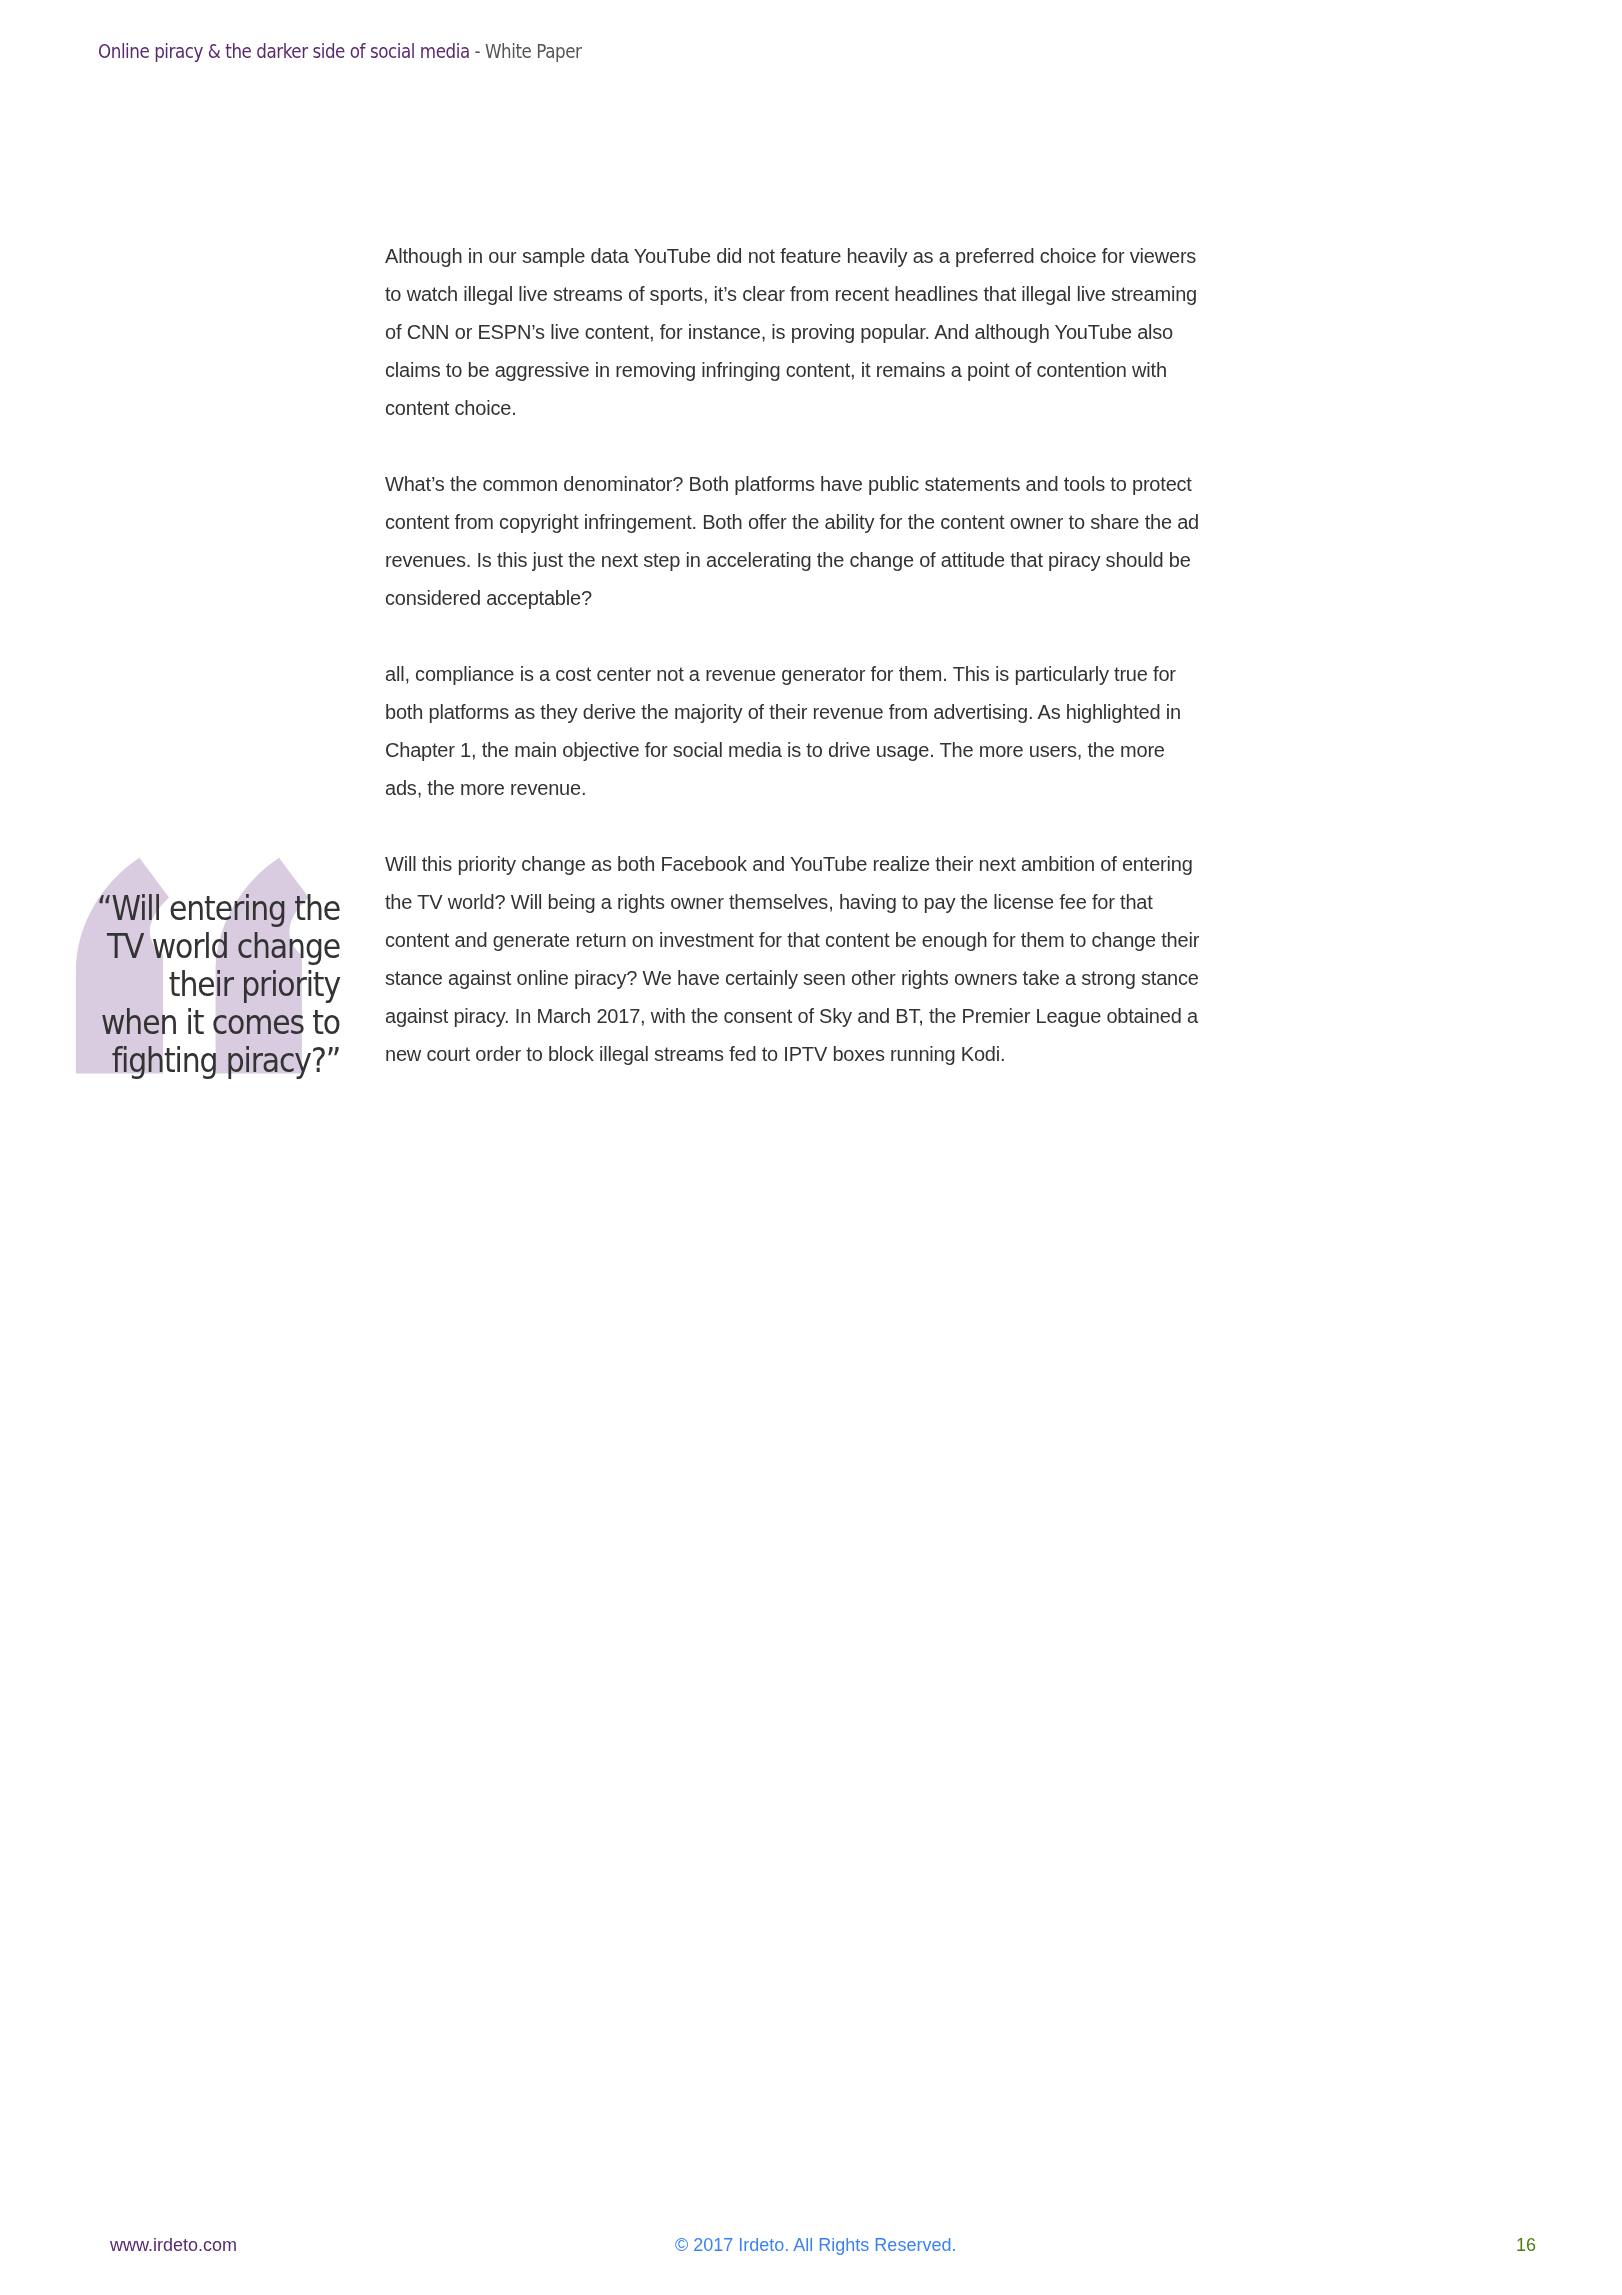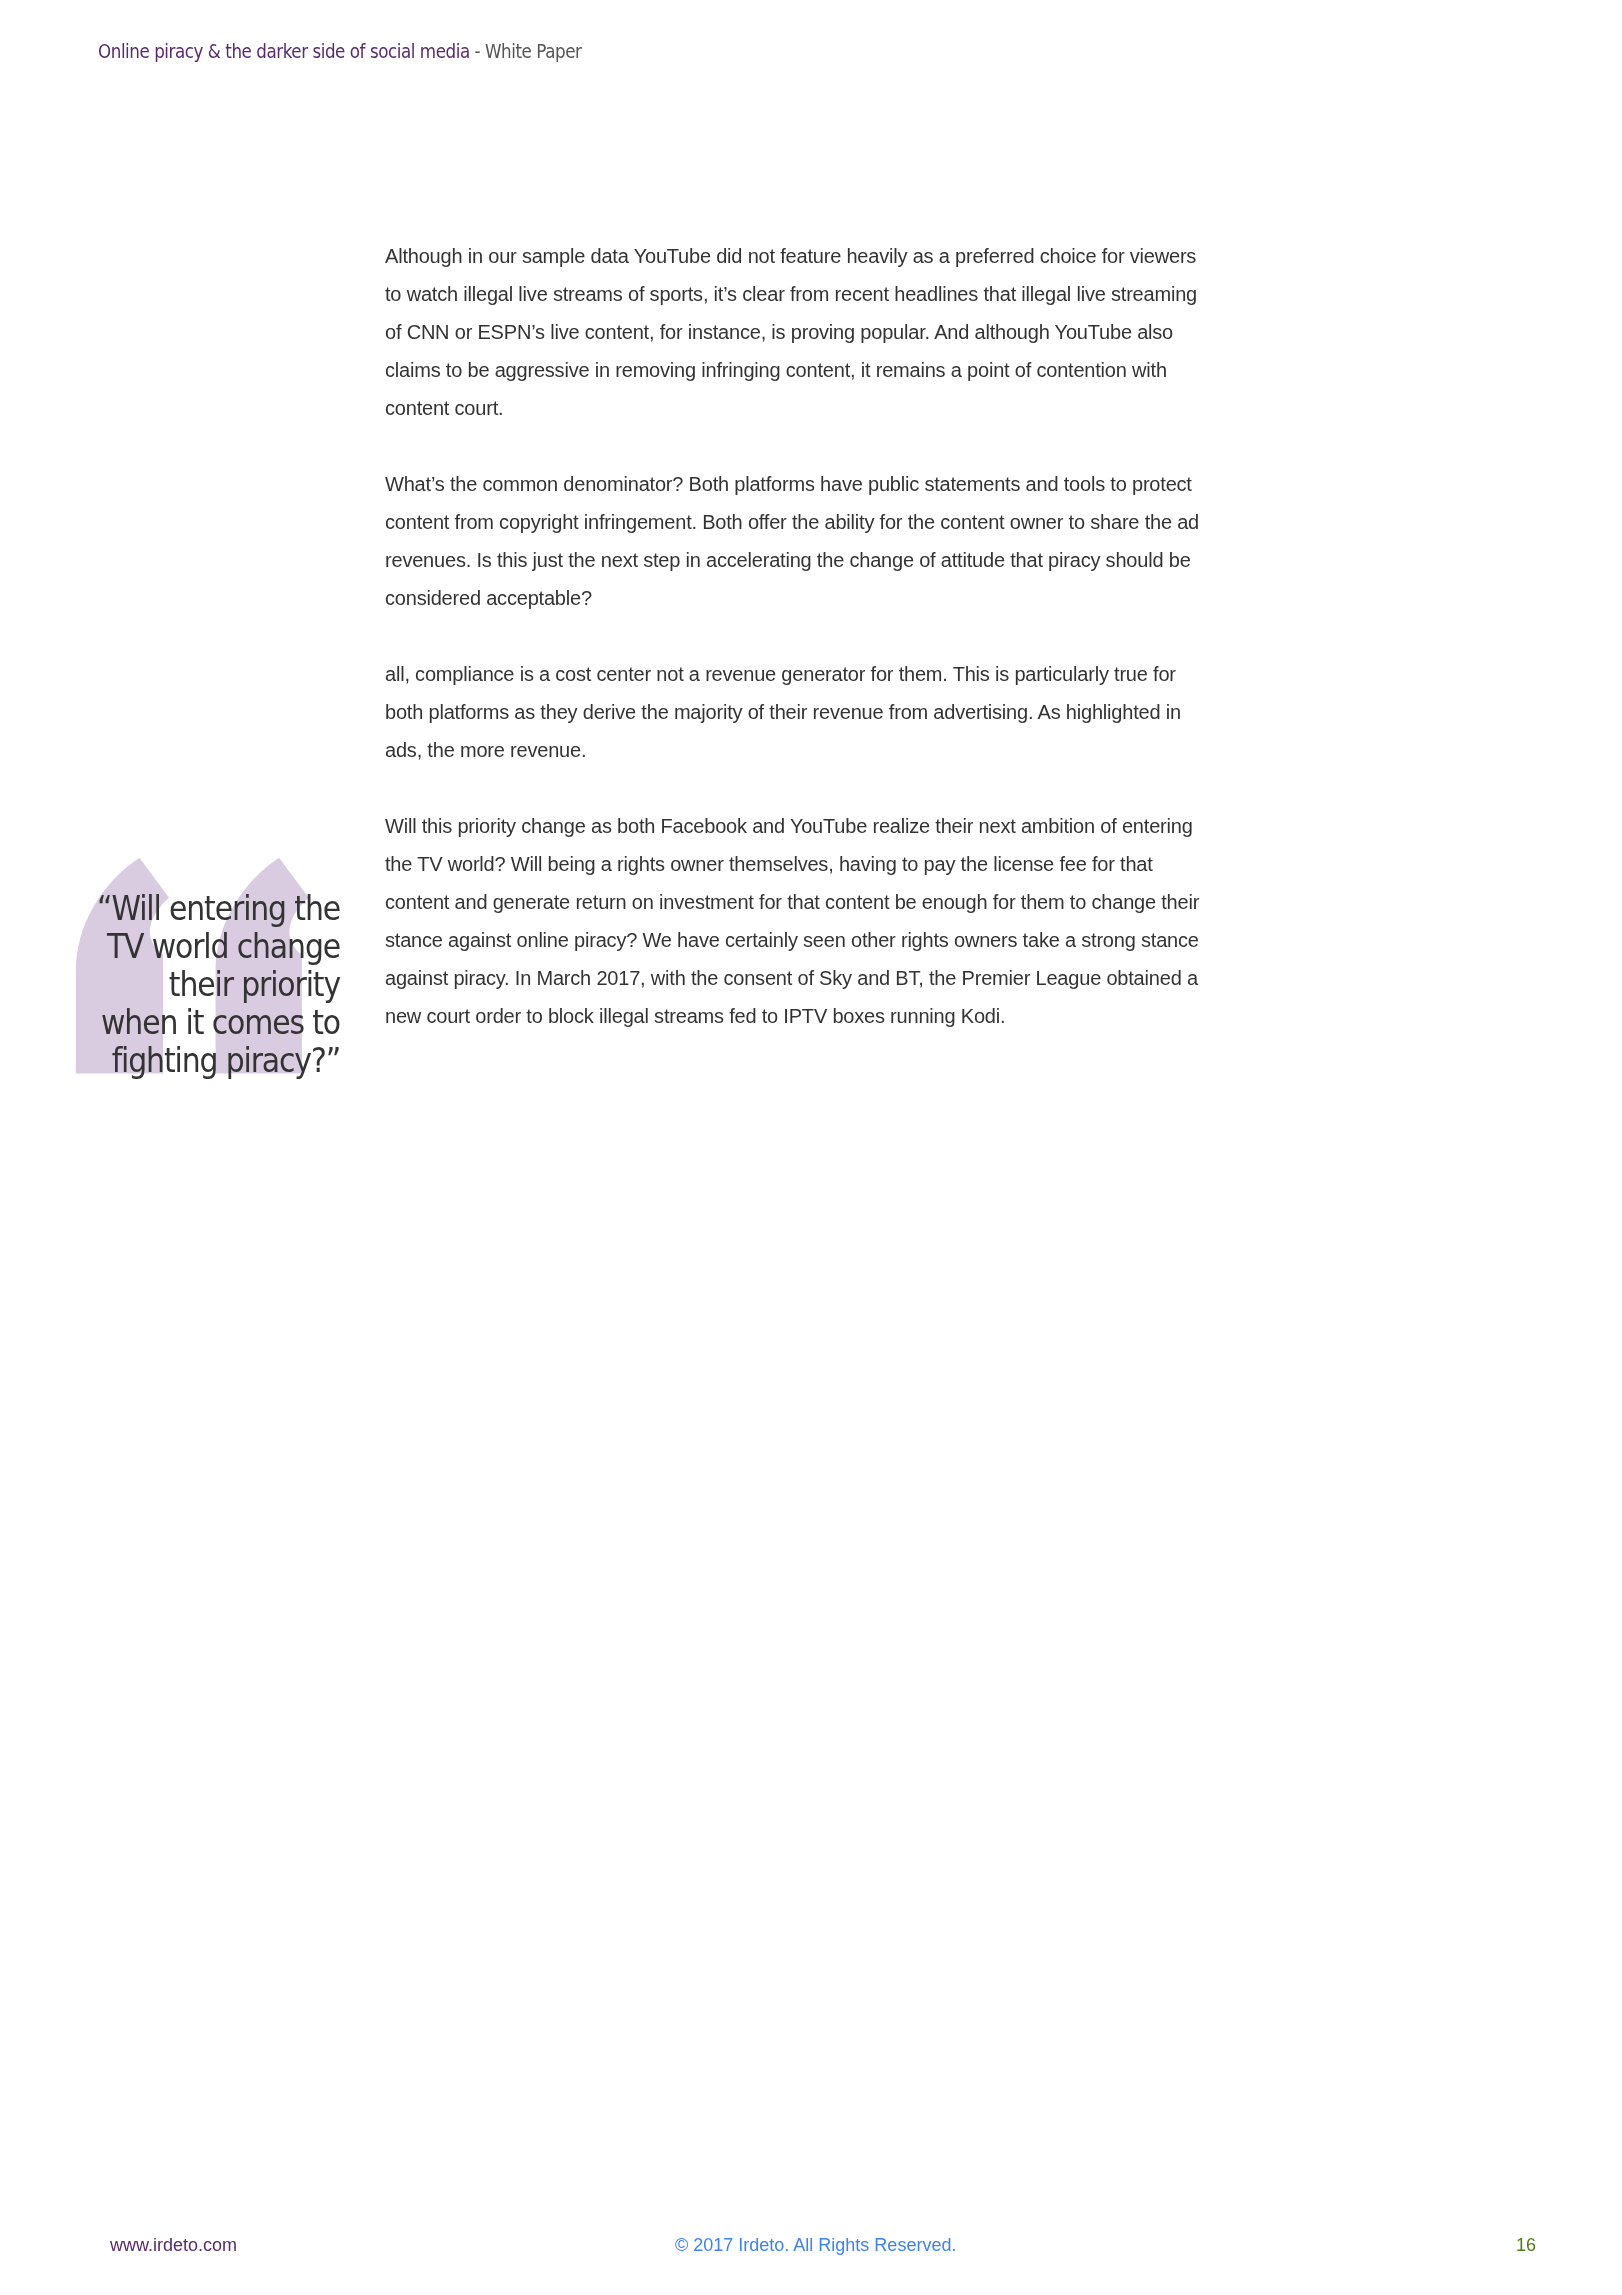--- a/index.html
+++ b/index.html
@@ -110,31 +110,32 @@
 <header class="running-header">
   <span class="title">Online piracy &amp; the darker side of social media</span><span class="sep"> - White Paper</span>
 </header>
 
 <main class="body-column">
   <div class="para">
     <p class="line">Although in our sample data YouTube did not feature heavily as a preferred choice for viewers</p>
     <p class="line">to watch illegal live streams of sports, it’s clear from recent headlines that illegal live streaming</p>
     <p class="line">of CNN or ESPN’s live content, for instance, is proving popular. And although YouTube also</p>
     <p class="line">claims to be aggressive in removing infringing content, it remains a point of contention with</p>
-    <p class="line">content court.</p>
+    <p class="line">content choice.</p>
   </div>
   <div class="para">
     <p class="line">What’s the common denominator? Both platforms have public statements and tools to protect</p>
     <p class="line">content from copyright infringement. Both offer the ability for the content owner to share the ad</p>
     <p class="line">revenues. Is this just the next step in accelerating the change of attitude that piracy should be</p>
     <p class="line">considered acceptable?</p>
   </div>
   <div class="para">
     <p class="line">all, compliance is a cost center not a revenue generator for them. This is particularly true for</p>
     <p class="line">both platforms as they derive the majority of their revenue from advertising. As highlighted in</p>
+    <p class="line">Chapter 1, the main objective for social media is to drive usage. The more users, the more</p>
     <p class="line">ads, the more revenue.</p>
   </div>
   <div class="para">
     <p class="line">Will this priority change as both Facebook and YouTube realize their next ambition of entering</p>
     <p class="line">the TV world? Will being a rights owner themselves, having to pay the license fee for that</p>
     <p class="line">content and generate return on investment for that content be enough for them to change their</p>
     <p class="line">stance against online piracy? We have certainly seen other rights owners take a strong stance</p>
     <p class="line">against piracy. In March 2017, with the consent of Sky and BT, the Premier League obtained a</p>
     <p class="line">new court order to block illegal streams fed to IPTV boxes running Kodi.</p>
   </div>

